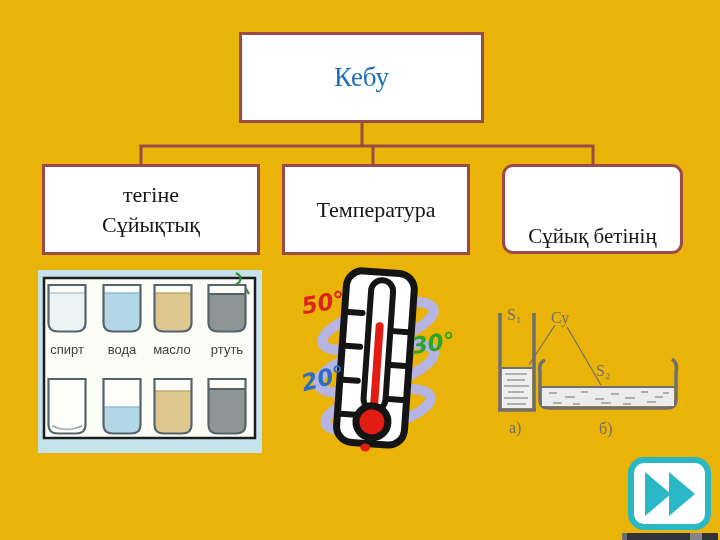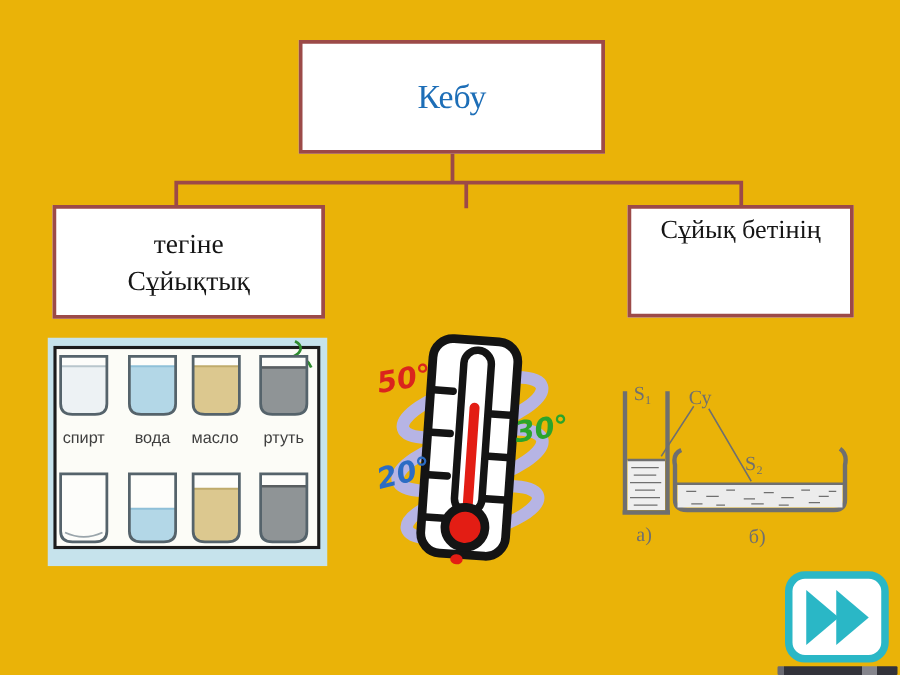--- a/index.html
+++ b/index.html
@@ -14,21 +14,21 @@
   .dbox{position:absolute;box-sizing:border-box;background:#ffffff;
         border:3px solid #9c4a48;display:flex;flex-direction:column;
         align-items:center;justify-content:center;text-align:center;
         color:#151515;line-height:1.32;}
   .dbox span{display:block;white-space:nowrap;}
   .title-box{left:239px;top:32px;width:245px;height:91px;
              color:#1d6eb7;font-size:27px;line-height:1.42;}
   .box-liquid{left:42px;top:164px;width:218px;height:91px;font-size:22px;}
   .box-temp{left:282px;top:164px;width:188px;height:91px;font-size:22px;}
   .box-surface{left:502px;top:164px;width:181px;height:90px;font-size:21px;
-               justify-content:space-between;padding-top:3px;}
+               justify-content:flex-end;padding-top:3px;border-radius:11px;}
 
   .fig{position:absolute;}
   .fig-liquids{left:38px;top:270px;width:224px;height:183px;}
   .fig-thermo{left:296px;top:264px;width:162px;height:194px;}
   .fig-surface{left:483px;top:273px;width:200px;height:178px;}
 
   .next-btn{position:absolute;left:628px;top:457px;width:83px;height:73px;
             box-sizing:border-box;background:#ffffff;border:6px solid #2ab7c6;
             border-radius:16px;display:flex;align-items:center;justify-content:center;
             cursor:pointer;padding:0;}
@@ -45,20 +45,23 @@
     <path d="M362,123 V146 M141,146 H593 M141,146 V165 M373,146 V165 M593,146 V165" fill="none" stroke="#9c4a48" stroke-width="3" stroke-linecap="square"></path>
   </svg>
 
   <div class="dbox title-box">
     <span>Кебу</span>
   </div>
 
   <div class="dbox box-liquid">
     <span>тегіне</span>
     <span>Сұйықтық</span>
+  </div>
+  <div class="dbox box-temp">
+    <span>Температура</span>
   </div>
   <div class="dbox box-surface">
     <span>Сұйық бетінің</span>
   </div>
 
   <svg class="fig fig-liquids" viewBox="0 0 224 183">
     <defs>
       <path id="gcupA" d="M1.5,0 V38 Q1.5,46.5 11,46.5 H29 Q38.5,46.5 38.5,38 V0 Z"></path>
       <path id="gcupB" d="M1.5,0 V46 Q1.5,54.5 11,54.5 H29 Q38.5,54.5 38.5,46 V0 Z"></path>
       <clipPath id="clipA">

